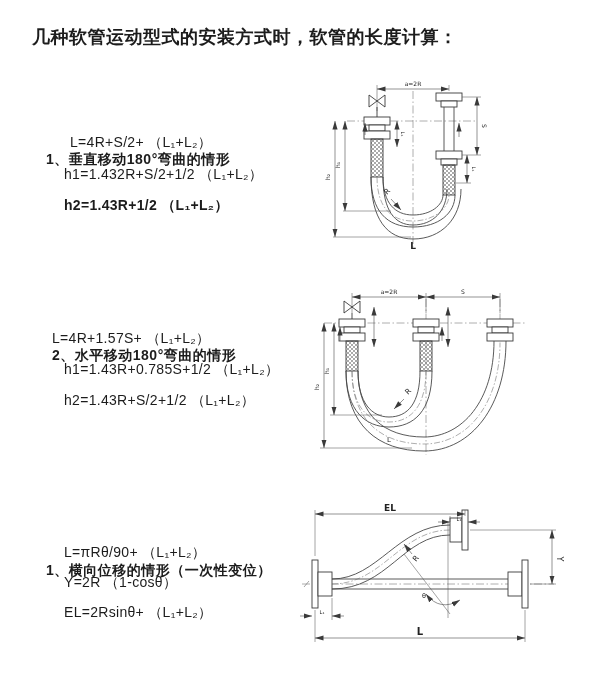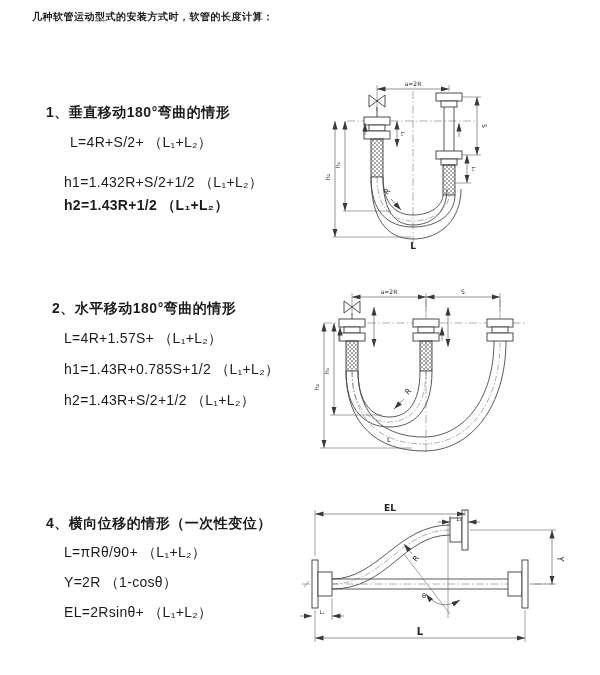--- a/index.html
+++ b/index.html
@@ -2,22 +2,22 @@
 <html><head>
 <meta charset="utf-8">
 <style>
   html,body{margin:0;padding:0;}
   body{
     width:600px;height:675px;position:relative;background:#ffffff;
     font-family:"Liberation Sans","DejaVu Sans",sans-serif;color:#1c1c1c;
     overflow:hidden;
   }
   .abs{position:absolute;}
-  .page-title{left:32px;top:10px;font-size:10px;font-weight:600;letter-spacing:.5px;}
-  .sec-heading{font-size:14px;font-weight:600;letter-spacing:.5px;}
+  .page-title{left:32px;top:25px;font-size:18px;font-weight:600;letter-spacing:.5px;}
+  .sec-heading{font-size:14px;font-weight:600;letter-spacing:.5px;margin-top:47px;}
   .formula{font-size:14px;font-weight:400;letter-spacing:.3px;white-space:pre;}
   svg{position:absolute;overflow:visible;}
   svg text{fill:#222;font-family:"DejaVu Sans","Liberation Sans",sans-serif;}
   .dim{stroke:#4a4a4a;stroke-width:.6;fill:none;}
   .ext{stroke:#5a5a5a;stroke-width:.55;fill:none;}
   .cl{stroke:#6a6a6a;stroke-width:.55;fill:none;stroke-dasharray:8 2.5 1.5 2.5;}
   .hose{stroke:#474747;stroke-width:.9;fill:none;}
   .hosec{stroke:#6a6a6a;stroke-width:.55;fill:none;stroke-dasharray:6 2 1.5 2;}
   .part{fill:#ffffff;stroke:#3a3a3a;stroke-width:.9;}
   .braid{stroke:#3a3a3a;stroke-width:.9;}
@@ -26,29 +26,29 @@
   .dimtxt-sm{font-size:5px;}
   .biglbl{font-size:9px;font-weight:600;}
 </style>
 </head>
 <body>
 
 <div class="abs page-title">几种软管运动型式的安装方式时，软管的长度计算：</div>
 
 <div class="abs sec-heading" style="left:46px;top:104px;">1、垂直移动180°弯曲的情形</div>
 <div class="abs formula" style="left:64px;top:134px;margin-left:6px;">L=4R+S/2+ （L₁+L₂）</div>
-<div class="abs formula" style="left:64px;top:174px;">h1=1.432R+S/2+1/2 （L₁+L₂）</div>
+<div class="abs formula" style="left:64px;top:166px;">h1=1.432R+S/2+1/2 （L₁+L₂）</div>
 <div class="abs formula" style="left:64px;top:197px;font-weight:bold;">h2=1.43R+1/2 （L₁+L₂）</div>
 
 <div class="abs sec-heading" style="left:52px;top:300px;">2、水平移动180°弯曲的情形</div>
-<div class="abs formula" style="left:64px;top:330px;">L=4R+1.57S+ （L₁+L₂）</div>
+<div class="abs formula" style="left:52px;top:330px;">L=4R+1.57S+ （L₁+L₂）</div>
 <div class="abs formula" style="left:64px;top:361px;">h1=1.43R+0.785S+1/2 （L₁+L₂）</div>
 <div class="abs formula" style="left:64px;top:392px;">h2=1.43R+S/2+1/2 （L₁+L₂）</div>
 
-<div class="abs sec-heading" style="left:46px;top:515px;">4、横向位移的情形（一次性变位）</div>
+<div class="abs sec-heading" style="left:46px;top:515px;">1、横向位移的情形（一次性变位）</div>
 <div class="abs formula" style="left:64px;top:544px;">L=πRθ/90+ （L₁+L₂）</div>
 <div class="abs formula" style="left:64px;top:574px;">Y=2R （1-cosθ）</div>
 <div class="abs formula" style="left:64px;top:604px;">EL=2Rsinθ+ （L₁+L₂）</div>
 
 <svg style="left:325px;top:77px;" width="178" height="176" viewBox="0 0 178 176">
   <defs>
     <marker id="am1" markerWidth="9" markerHeight="6" refX="8.5" refY="3" orient="auto-start-reverse" markerUnits="userSpaceOnUse">
       <path d="M8.5,3 L0,.4 L0,5.6 Z" fill="#3a3a3a"></path>
     </marker>
     <pattern id="hp1" width="4" height="4" patternUnits="userSpaceOnUse">

